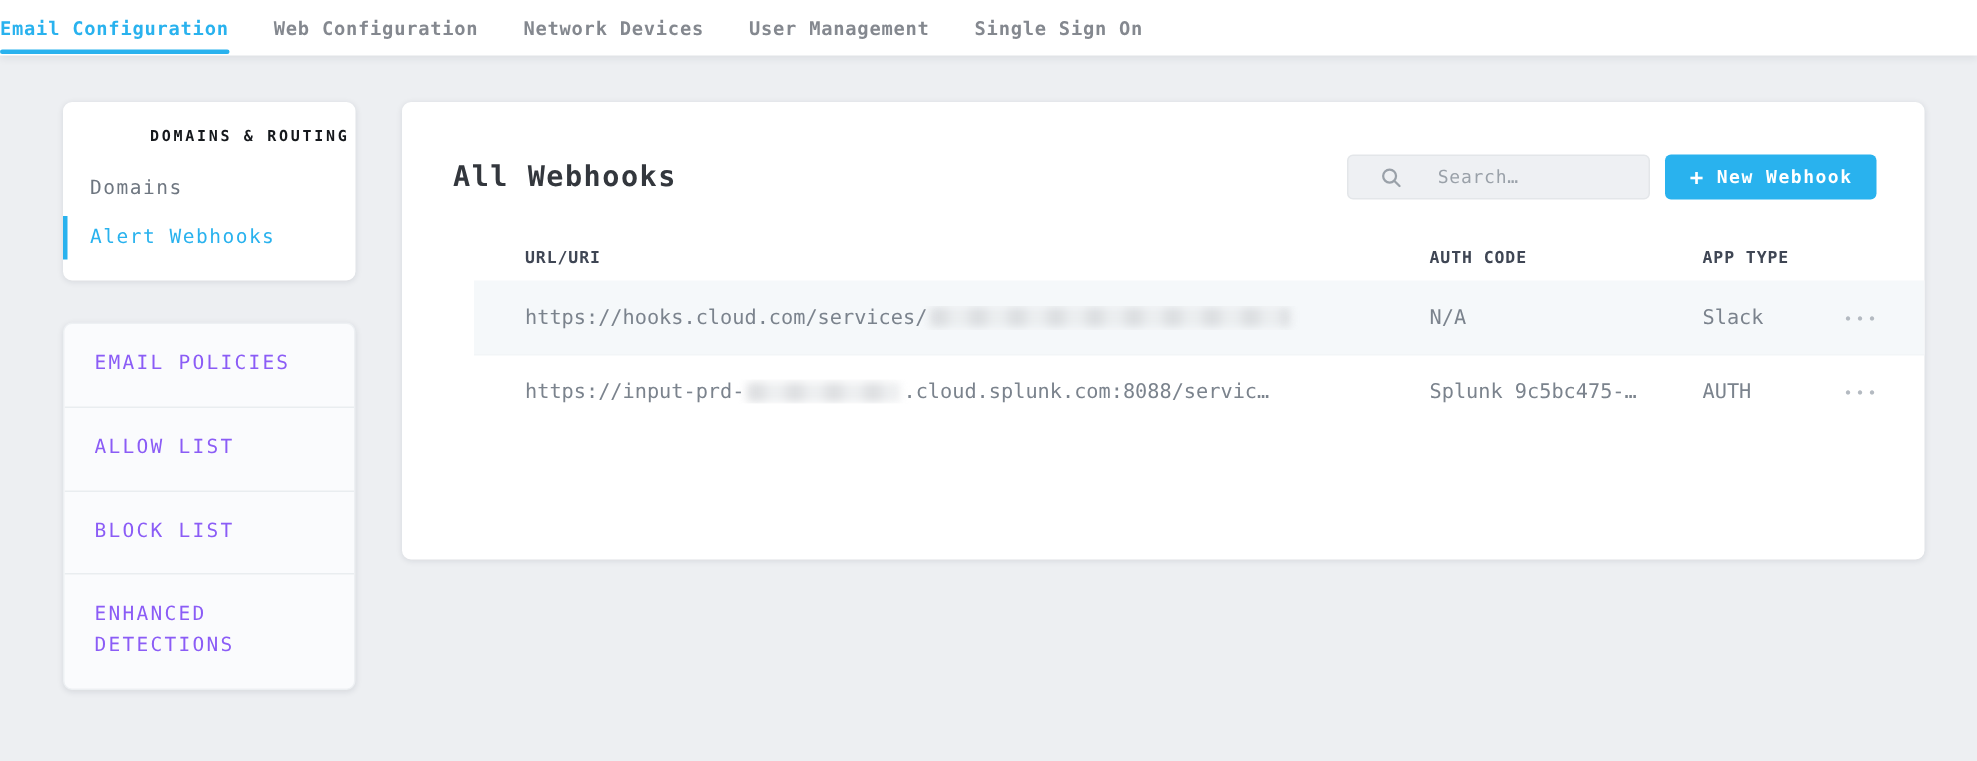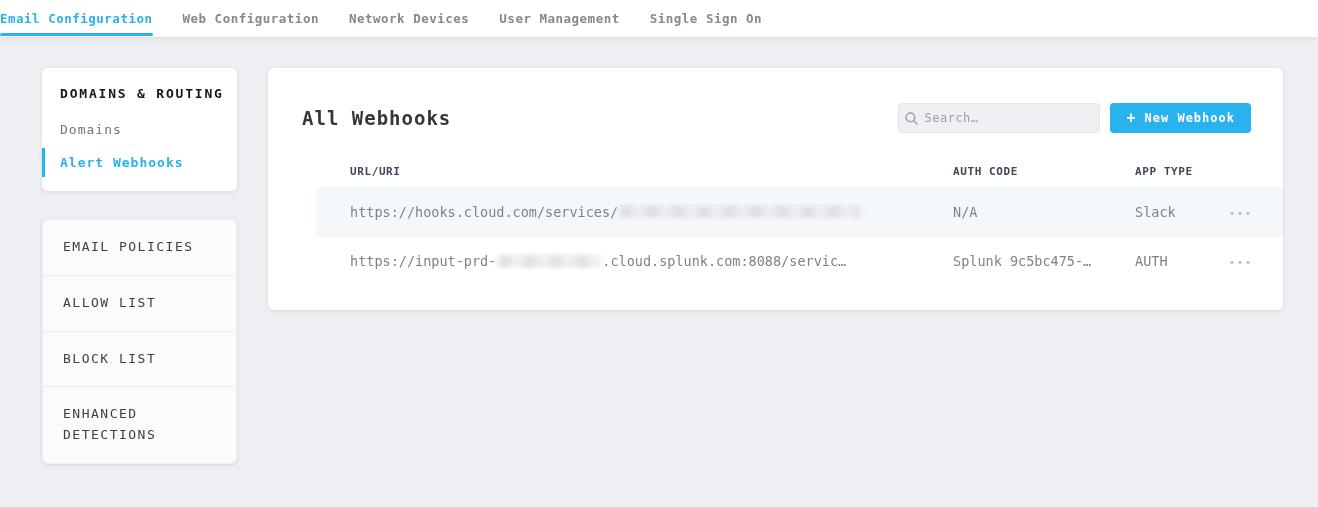--- a/index.html
+++ b/index.html
@@ -28,49 +28,49 @@
   }
   
   .content { display:flex; align-items:flex-start; gap:31px; padding:31px 35px 0 42px; }
   .sidebar { width:195px; flex:none; display:flex; flex-direction:column; gap:28px; }
   .card {
     background:#ffffff; border-radius:6px;
     box-shadow:0 1px 4px rgba(20,30,50,0.10);
   }
   .card.routing { padding:16px 0 12px; }
   .card-title {
-    padding:2px 18px 12px; font-size:13px; font-weight:700;
-    letter-spacing:1.8px; color:#15181c; white-space:nowrap;
+    padding:2px 18px 12px; font-size:10px; font-weight:700;
+    letter-spacing:1.8px; color:#15181c; white-space:nowrap;margin-left:40px;
   }
   .nav-item {
     padding:9px 18px; font-size:13px; letter-spacing:1px;
     color:#6e7680; cursor:pointer; position:relative; white-space:nowrap;
   }
-  .nav-item.active { color:#29b2ee; font-weight:700; }
+  .nav-item.active { color:#29b2ee; font-weight:400; }
   .nav-item.active::before {
     content:""; position:absolute; left:0; top:2px; bottom:2px;
     width:3px; background:#29b2ee;
   }
   .card.policies { background:#fafbfd; border:1px solid #edf0f3; overflow:hidden; }
   .policy-item {
     padding:17px 20px; font-size:13px; letter-spacing:1.5px;
-    color:#404040; line-height:1.6; cursor:pointer;
+    color:#8b5cf6; line-height:1.6; cursor:pointer;
   }
   .policy-item + .policy-item { border-top:1px solid #e9edf0; }
   
   .main-panel {
-    flex:1; min-width:0; height:242px; background:#ffffff;
+    flex:1; min-width:0; height:305px; background:#ffffff;
     border-radius:6px; box-shadow:0 1px 4px rgba(20,30,50,0.10);
   }
   .panel-head { display:flex; align-items:center; padding:35px 32px 0 34px; }
   .panel-title { font-size:19px; font-weight:700; letter-spacing:1px; color:#33373d; }
   .head-right { margin-left:auto; display:flex; align-items:center; gap:10px; }
   .search-box {
     width:202px; height:30px; background:#eef0f3; border:1px solid #e3e6e9;
-    border-radius:4px; display:flex; align-items:center; gap:6px; padding:0 6px;
+    border-radius:4px; display:flex; align-items:center; gap:24px; padding:0 22px;
   }
   .search-box svg { flex:none; }
   .search-box input {
     border:none; background:transparent; outline:none; width:100%;
     font-family:inherit; font-size:12px; letter-spacing:.5px; color:#565c64;
   }
   .search-box input::placeholder { color:#9aa1a9; }
   .btn-new {
     height:30px; padding:0 16px; border:none; border-radius:4px;
     background:#29b2ee; color:#ffffff; font-family:inherit;

